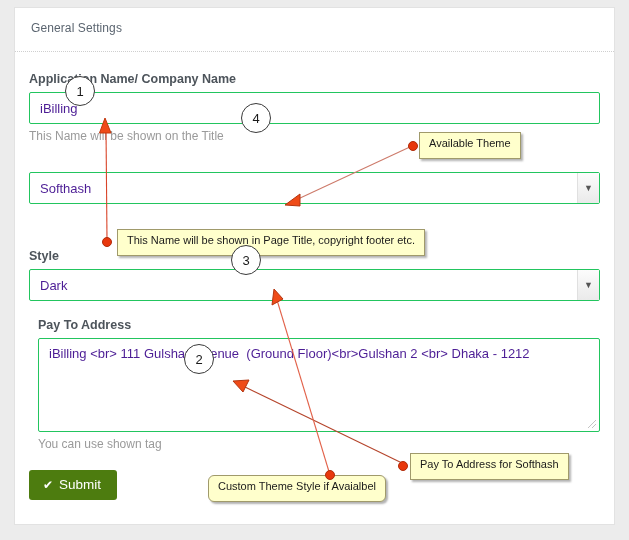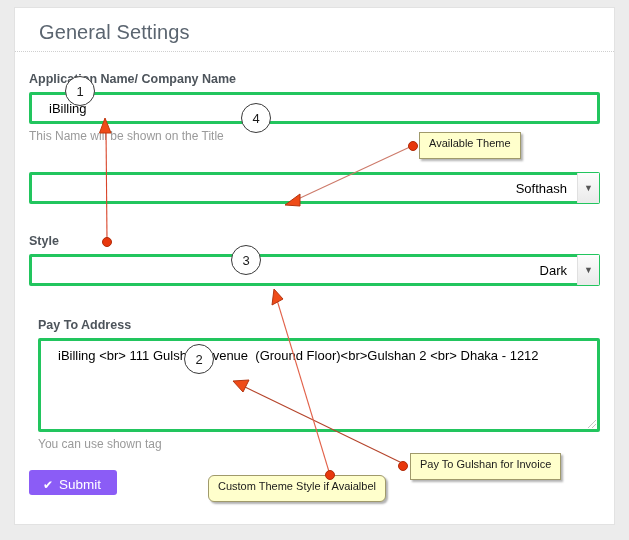--- a/index.html
+++ b/index.html
@@ -29,23 +29,23 @@
     position: absolute;
     left: 0;
     top: 0;
     right: 0;
     height: 44px;
     border-bottom: 1px dotted #cfcfcf;
     box-sizing: border-box;
   }
   .panel-title {
     position: absolute;
-    left: 24px;
+    left: 16px;
     top: 13px;
-    font-size: 20px;
+    font-size: 12px;
     color: #5b6570;
     letter-spacing: .1px;
   }
   .panel-body {
     position: absolute;
     left: 0;
     top: 44px;
     right: 0;
     bottom: 0;
   }
@@ -54,37 +54,36 @@
     display: block;
     font-size: 12.5px;
     font-weight: bold;
     color: #4d545b;
     margin-bottom: 6px;
   }
   .form-control {
     display: block;
     width: 100%;
     box-sizing: border-box;
-    border: 3px solid #22c55e;
+    border: 1px solid #22c55e;
     border-radius: 2px;
     background: #fff;
-    color: #000000;
+    color: #4c1d95;
     font-family: "Liberation Sans", sans-serif;
     font-size: 13px;
-    padding: 6px 17px;
+    padding: 6px 10px;
     outline: none;
   }
   input.form-control { height: 32px; }
   .select-wrap { position: relative; }
   select.form-control {
     height: 32px;
     -webkit-appearance: none;
     appearance: none;
     padding-right: 30px;
-    text-align: right;
   }
   .select-arrow {
     position: absolute;
     right: 1px;
     top: 1px;
     width: 21px;
     height: 30px;
     background: linear-gradient(#fcfcfc, #eaeaea);
     border-left: 1px solid #e0e0e0;
     display: flex;
@@ -111,27 +110,27 @@
     background:
       linear-gradient(135deg, transparent 45%, #c4c4c4 45%, #c4c4c4 56%, transparent 56%),
       linear-gradient(135deg, transparent 70%, #c4c4c4 70%, #c4c4c4 81%, transparent 81%);
   }
   .help-block {
     font-size: 12px;
     color: #9a9a9a;
     margin-top: 5px;
   }
   .btn-submit {
-    background: #8b5cf6;
+    background: #4d7c0f;
     border: none;
     border-radius: 3px;
     color: #ffffff;
     font-size: 13.5px;
     font-family: "Liberation Sans", sans-serif;
-    padding: 8px 16px 3px 14px;
+    padding: 8px 16px 8px 14px;
     cursor: pointer;
     line-height: 1;
   }
   .btn-submit .chk { margin-right: 6px; font-size: 12px; }
 
   
   #overlay {
     position: absolute;
     left: 0; top: 0;
     width: 629px; height: 540px;
@@ -193,21 +192,21 @@
 
       <div class="form-group" style="top:120px;">
         <div class="select-wrap">
           <select class="form-control">
             <option>Softhash</option>
           </select>
           <span class="select-arrow">▼</span>
         </div>
       </div>
 
-      <div class="form-group" style="top:182px;">
+      <div class="form-group" style="top:197px;">
         <label class="ctrl-label">Style</label>
         <div class="select-wrap">
           <select class="form-control">
             <option>Dark</option>
           </select>
           <span class="select-arrow">▼</span>
         </div>
       </div>
 
       <div class="form-group" style="top:266px;margin-left:9px;">
@@ -237,26 +236,27 @@
     <line x1="330" y1="475" x2="277" y2="300" stroke="#e2624a" stroke-width="1.1"></line>
     <polygon points="274,289 272,305 283,299" fill="#ef4b18" stroke="#b33510" stroke-width="1"></polygon>
 
     <line x1="412" y1="146" x2="298" y2="199" stroke="#cd7a6a" stroke-width="1.1"></line>
     <polygon points="285,205 300,194 300,206" fill="#ef4b18" stroke="#b33510" stroke-width="1"></polygon>
   </svg>
 
   <div class="callout" style="left:419px; top:132px;">Available Theme</div>
   <div class="anchor-dot" style="left:408px; top:141px;"></div>
 
+  <div class="callout" style="left:117px; top:229px;">This Name will be shown in Page Title, copyright footer etc.</div>
   <div class="anchor-dot" style="left:102px; top:237px;"></div>
 
   <div class="callout" style="left:208px; top:475px;border-radius:6px;">Custom Theme Style if Avaialbel</div>
   <div class="anchor-dot" style="left:325px; top:470px;"></div>
 
-  <div class="callout" style="left:410px; top:453px;">Pay To Gulshan for Invoice</div>
+  <div class="callout" style="left:410px; top:453px;">Pay To Address for Softhash</div>
   <div class="anchor-dot" style="left:398px; top:461px;"></div>
 
   <div class="num-badge" style="left:65px; top:76px;">1</div>
   <div class="num-badge" style="left:241px; top:103px;">4</div>
   <div class="num-badge" style="left:231px; top:245px;">3</div>
   <div class="num-badge" style="left:184px; top:344px;">2</div>
 
 </div>
 
 </body></html>

